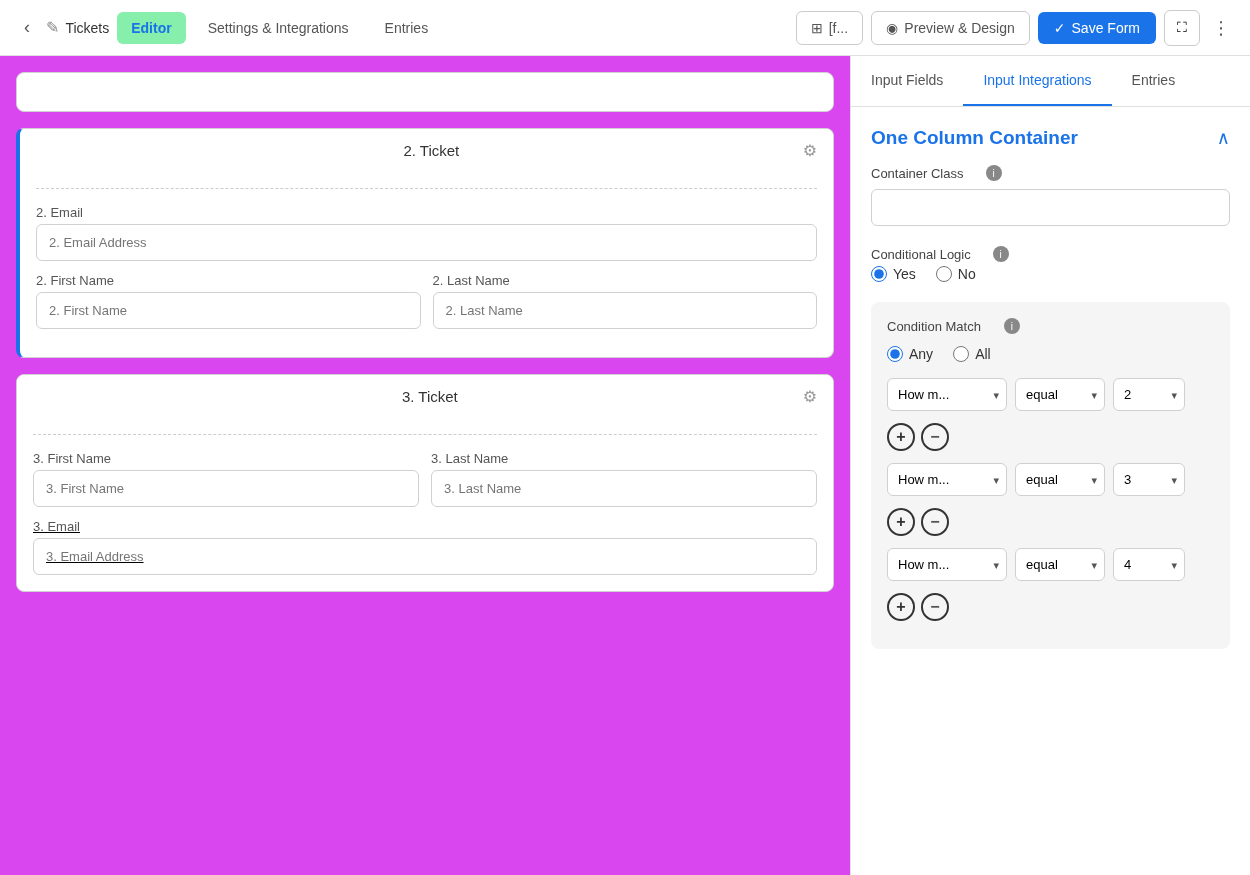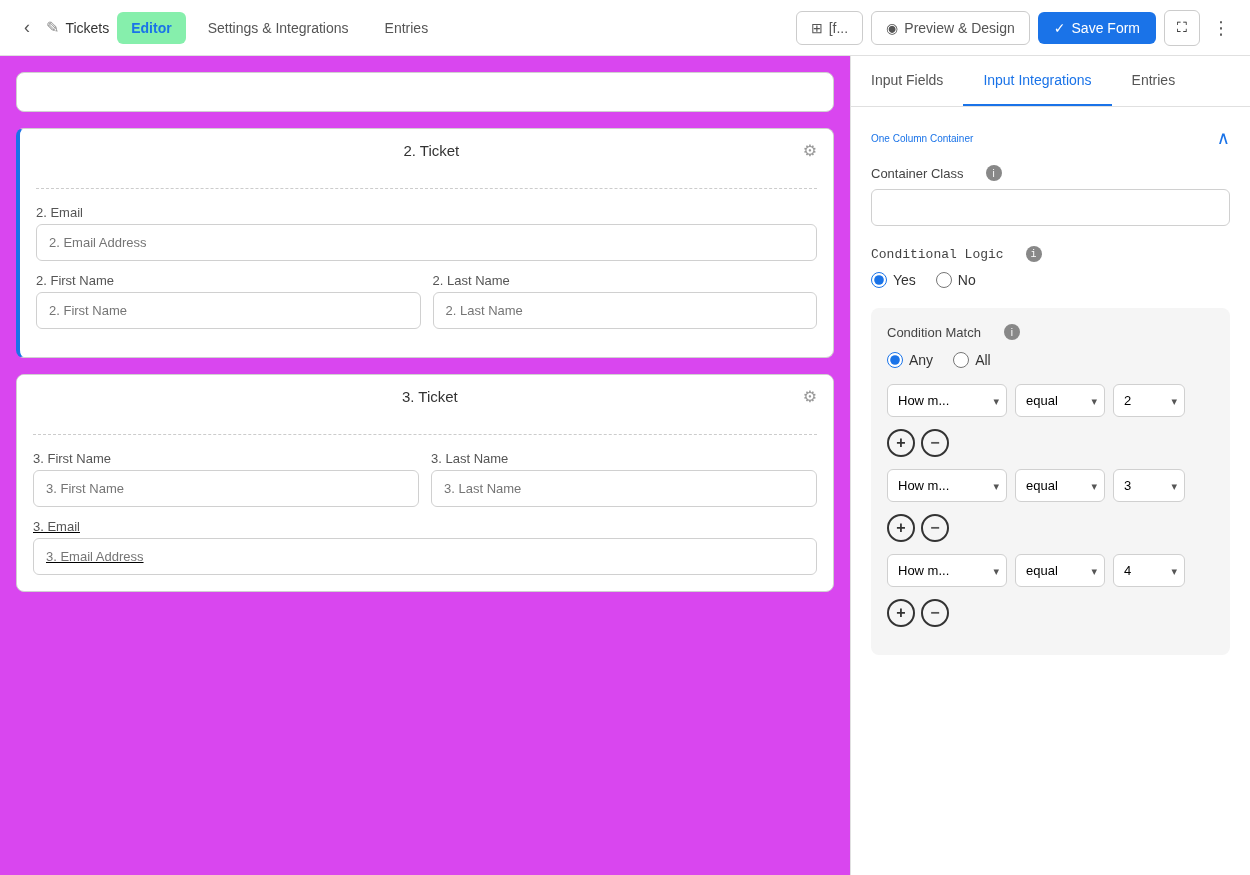--- a/index.html
+++ b/index.html
@@ -88,21 +88,21 @@
     }
     .right-tab.active { color: #1a73e8; border-bottom-color: #1a73e8; font-weight: 500; }
 
     .right-content { flex: 1; overflow-y: auto; padding: 20px; }
 
     
     .section-header {
       display: flex; justify-content: space-between; align-items: center;
       margin-bottom: 16px;
     }
-    .section-title { color: #1a73e8; font-size: 10px; font-weight: 400; }
+    .section-title { color: #1a73e8; font-size: 19px; font-weight: 700; }
     .collapse-btn { color: #1a73e8; font-size: 18px; cursor: pointer; background: none; border: none; }
 
     
     .config-label {
       font-size: 13px; color: #444; font-weight: 500; margin-bottom: 8px;
       display: flex; align-items: center; gap: 22px;
     }
     .info-icon {
       width: 16px; height: 16px; border-radius: 50%; background: #888; color: #fff;
       font-size: 10px; display: inline-flex; align-items: center; justify-content: center;
@@ -265,21 +265,21 @@
       </div>
 
       
       <div class="config-label">
         <span>Container Class</span>
         <span class="info-icon">i</span>
       </div>
       <input class="text-input-full" type="text" value="" style="">
 
       
-      <div class="config-label" style="margin-bottom:10px;font-family:Liberation Mono, monospace;">
+      <div class="config-label" style="margin-bottom:4px;">
         <span>Conditional Logic</span>
         <span class="info-icon">i</span>
       </div>
       <div class="radio-group">
         <label class="radio-option">
           <input type="radio" class="radio-input" name="cond-logic" checked="" style="">
           <span>Yes</span>
         </label>
         <label class="radio-option">
           <input type="radio" class="radio-input" name="cond-logic" style="">

